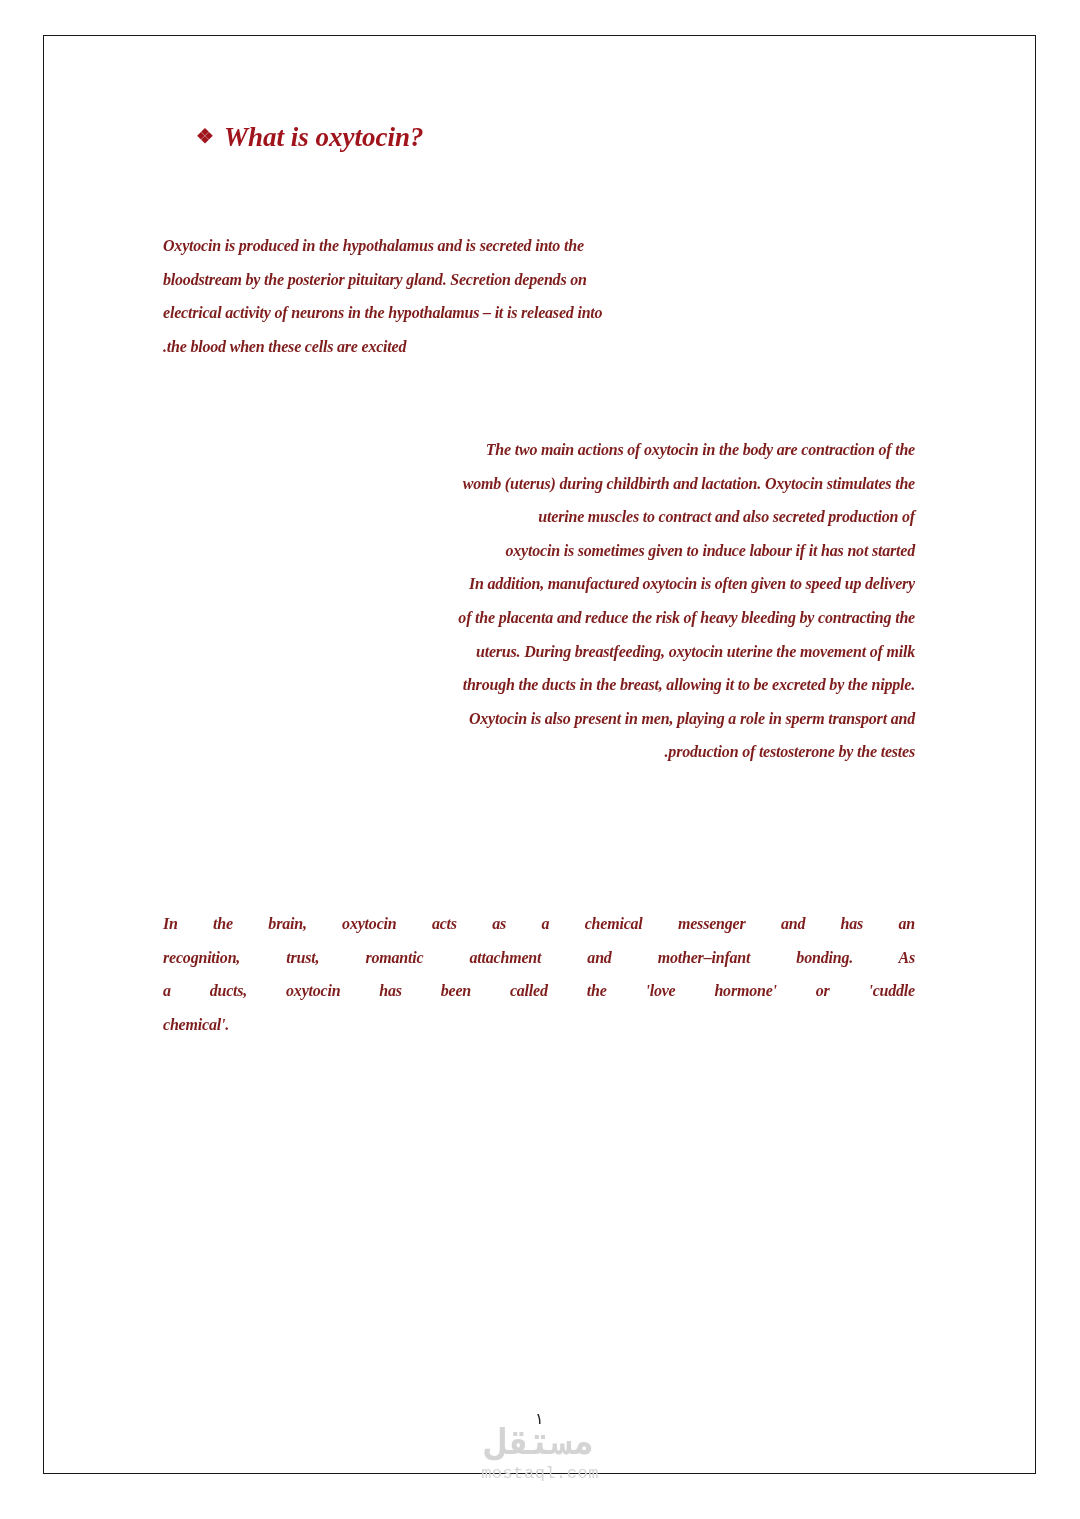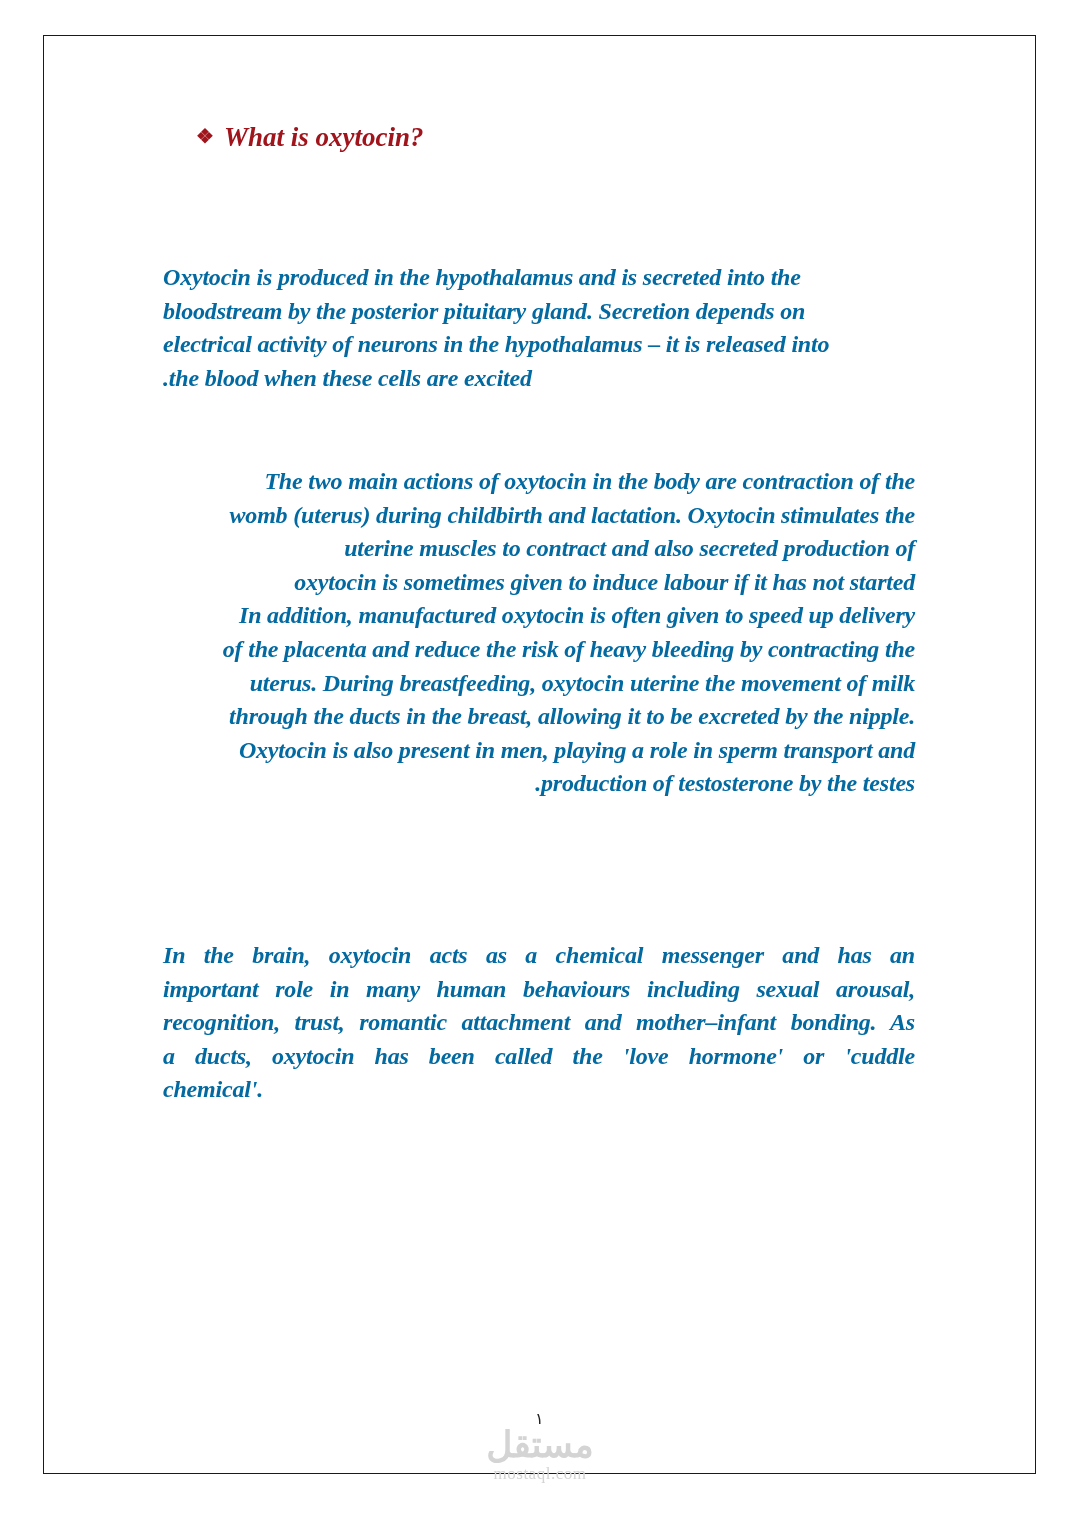--- a/index.html
+++ b/index.html
@@ -10,37 +10,36 @@
   }
   .heading {
     position:absolute; left:196px; top:122px;
     font-family:"Liberation Serif", serif; font-style:italic; font-weight:bold;
     font-size:27px; color:#a0141c; white-space:nowrap;
   }
   .heading .bullet { font-style:normal; font-size:20px; margin-right:10px; vertical-align:3px; }
   .para {
     position:absolute; left:163px; width:752px;
     font-family:"Liberation Serif", serif; font-style:italic; font-weight:bold;
-    font-size:24px; line-height:33.6px; color:#0369a1;
+    font-size:16px; line-height:33.6px; color:#7f1d1d;
     letter-spacing:-0.2px;
-    margin-top:32px;
   }
   .para .line { display:block; white-space:nowrap; }
   .p1 { top:229px; }
   .p2 { top:433px;text-align:right; }
   .p3 { top:907px; text-align:justify; }
   .p3 .line { white-space:normal; text-align:justify; text-align-last:justify; }
   .p3 .line.last { text-align-last:left; }
   .page-number {
     position:absolute; left:535px; top:1409px; font-size:16px; color:#222;
     font-family:"DejaVu Sans", sans-serif;
   }
   .watermark {
     position:absolute; left:470px; top:1425px; width:140px; text-align:center;
-    color:#d4d4d4; font-family:Liberation Serif, serif; pointer-events:none;
+    color:#d4d4d4; font-family:Liberation Mono, monospace; pointer-events:none;
   }
   .watermark .ar { font-size:36px; font-weight:bold; line-height:40px; display:block; }
   .watermark .en { font-size:17px; line-height:18px; display:block; letter-spacing:0.5px; }
 </style>
 </head>
 <body>
 
 <div class="page-border"></div>
 
 <div class="heading">
@@ -62,21 +61,20 @@
   <span class="line">In addition, manufactured oxytocin is often given to speed up delivery</span>
   <span class="line">of the placenta and reduce the risk of heavy bleeding by contracting the</span>
   <span class="line">uterus. During breastfeeding, oxytocin uterine the movement of milk</span>
   <span class="line">through the ducts in the breast, allowing it to be excreted by the nipple.</span>
   <span class="line">Oxytocin is also present in men, playing a role in sperm transport and</span>
   <span class="line">.production of testosterone by the testes</span>
 </div>
 
 <div class="para p3">
   <span class="line">In the brain, oxytocin acts as a chemical messenger and has an</span>
-  <span class="line">important role in many human behaviours including sexual arousal,</span>
   <span class="line">recognition, trust, romantic attachment and mother–infant bonding. As</span>
   <span class="line">a ducts, oxytocin has been called the 'love hormone' or 'cuddle</span>
   <span class="line last">chemical'.</span>
 </div>
 
 <div class="page-number">١</div>
 
 <div class="watermark">
   <span class="ar">مستقل</span>
   <span class="en">mostaql.com</span>

